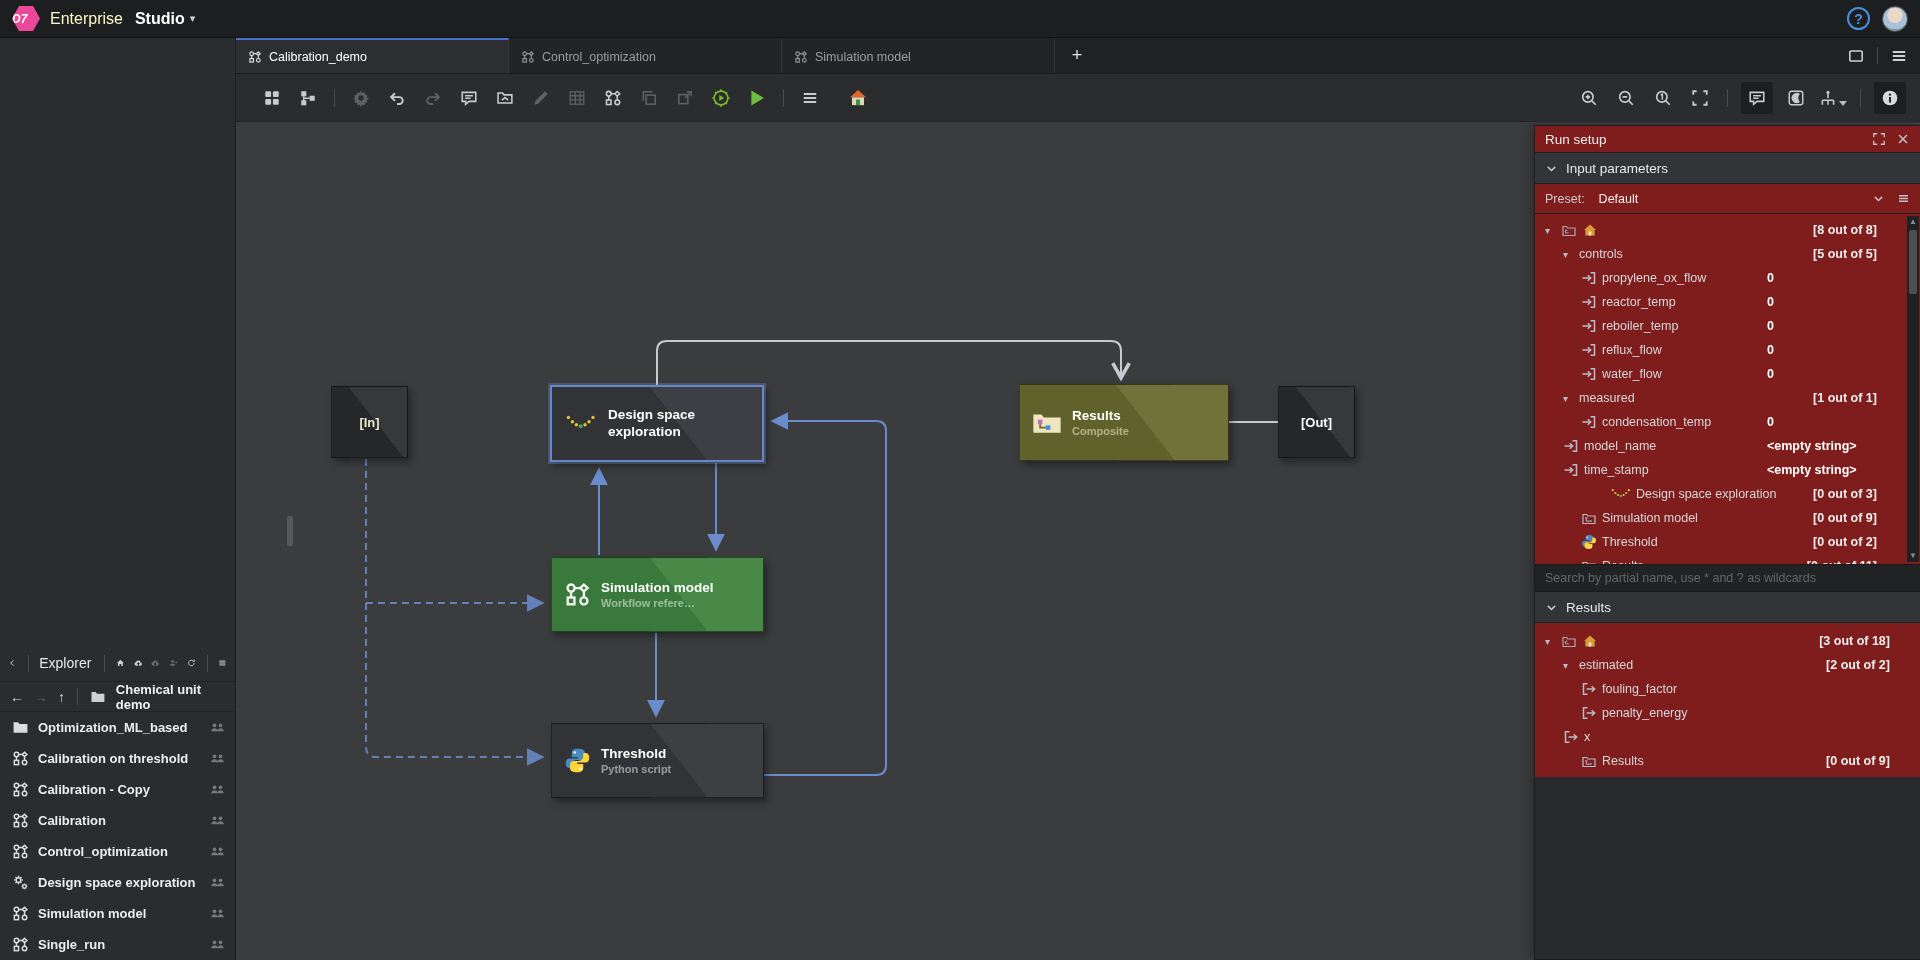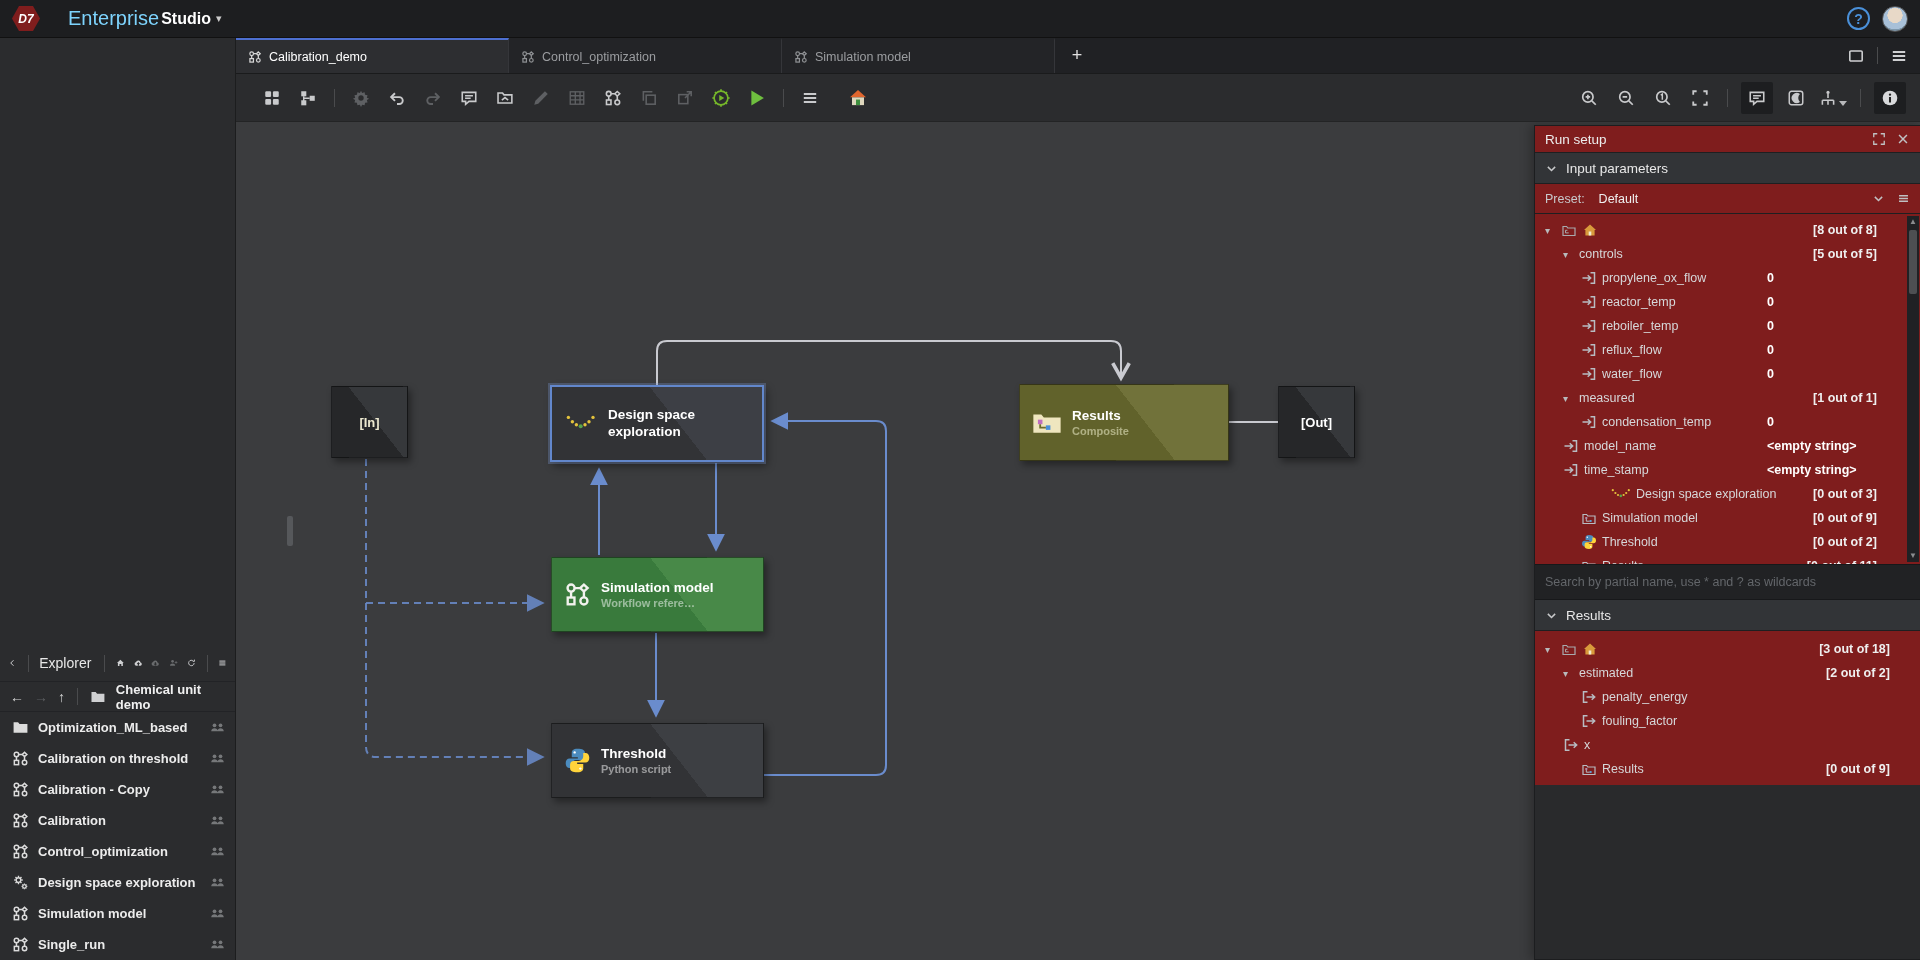--- a/index.html
+++ b/index.html
@@ -1,23 +1,23 @@
 <!DOCTYPE html>
 <html><head>
 <meta charset="utf-8">
 <style>
   html,body{margin:0;padding:0;background:#141415;}
   *{box-sizing:border-box;font-family:"Liberation Sans","DejaVu Sans",sans-serif;}
   .app{position:relative;width:1920px;height:960px;background:#2a2b2d;overflow:hidden;color:#ddd;}
 
   
   .topbar{height:38px;background:#1d1e20;display:flex;align-items:center;padding:0 12px;border-bottom:1px solid #111;}
-  .logo-hex{width:28px;height:26px;background:#7f1d1d;clip-path:polygon(25% 2%,75% 2%,100% 50%,75% 98%,25% 98%,0 50%);display:flex;align-items:center;justify-content:center;margin-right:28px;}
+  .logo-hex{width:28px;height:26px;background:#ec4899;clip-path:polygon(25% 2%,75% 2%,100% 50%,75% 98%,25% 98%,0 50%);display:flex;align-items:center;justify-content:flex-start;margin-right:10px;}
   .logo-hex span{font-size:12px;font-weight:bold;color:#fff;font-style:italic;}
-  .brand{font-size:20px;color:#7dd3fc;margin-right:2px;}
+  .brand{font-size:16px;color:#fef9c3;margin-right:12px;}
   .product{font-size:16px;font-weight:bold;color:#fff;}
   .caret{font-size:11px;color:#ccc;margin-left:5px;}
   .topbar-right{margin-left:auto;display:flex;align-items:center;gap:12px;}
   .help-circle{width:23px;height:23px;border:2px solid #4a90d9;border-radius:50%;color:#4a90d9;font-weight:bold;font-size:14px;display:flex;align-items:center;justify-content:center;}
   .avatar{width:26px;height:26px;border-radius:50%;background:radial-gradient(circle at 50% 35%,#e8d9c8 0 38%,#a8c0d8 39% 70%,#7e97ab 71%);border:1px solid #555;}
 
   
   .workspace{display:flex;height:922px;position:relative;}
 
   
@@ -112,21 +112,21 @@
   .tic svg{width:100%;height:100%;}
   .tic.wide{width:20px;height:13px;}
   .tlabel{color:#d6d7d9;}
   .tvalue{position:absolute;left:232px;font-weight:bold;color:#fff;}
   .tcount{position:absolute;right:43px;font-weight:bold;color:#efefef;}
   .rs-tree2 .tcount{right:30px;}
   .vscroll{position:absolute;right:1px;top:2px;bottom:2px;width:12px;background:#202124;display:flex;flex-direction:column;align-items:center;}
   .vs-arrow{color:#8a8c8e;font-size:8px;height:12px;line-height:12px;}
   .vs-thumb{width:8px;height:64px;background:#4d4f52;border-radius:2px;margin-top:2px;}
   .vs-fill{flex:1;}
-  .rs-search{height:36px;background:#212224;border:none;border-top:1px solid #17181a;border-bottom:1px solid #17181a;color:#d0d0d0;font-size:12.5px;padding:0 10px;outline:none;flex:none;}
+  .rs-search{height:28px;background:#212224;border:none;border-top:1px solid #17181a;border-bottom:1px solid #17181a;color:#d0d0d0;font-size:12.5px;padding:0 10px;outline:none;flex:none;}
   .rs-search::placeholder{color:#63666a;}
   .rs-fill{flex:1;background:#292a2c;}
 </style>
 </head>
 <body>
 
 <div class="app">
 
   <div class="topbar">
     <div class="logo-hex">
@@ -912,30 +912,30 @@
                 <span class="tlabel">estimated</span>
                 <span class="tcount">[2 out of 2]</span>
               </div>
               <div class="trow ind2">
                 <span class="tic">
                   <svg viewBox="0 0 16 16" fill="none" stroke="currentColor" stroke-width="1.5">
                     <path d="M6.5 2.8h-4v10.4h4"></path>
                     <path d="M5.5 8h8M10.7 5.2 13.7 8l-3 2.8"></path>
                   </svg>
                 </span>
-                <span class="tlabel">penalty_energy</span>
+                <span class="tlabel">fouling_factor</span>
               </div>
               <div class="trow ind2">
                 <span class="tic">
                   <svg viewBox="0 0 16 16" fill="none" stroke="currentColor" stroke-width="1.5">
                     <path d="M6.5 2.8h-4v10.4h4"></path>
                     <path d="M5.5 8h8M10.7 5.2 13.7 8l-3 2.8"></path>
                   </svg>
                 </span>
-                <span class="tlabel">fouling_factor</span>
+                <span class="tlabel">penalty_energy</span>
               </div>
               <div class="trow ind1">
                 <span class="tic">
                   <svg viewBox="0 0 16 16" fill="none" stroke="currentColor" stroke-width="1.5">
                     <path d="M6.5 2.8h-4v10.4h4"></path>
                     <path d="M5.5 8h8M10.7 5.2 13.7 8l-3 2.8"></path>
                   </svg>
                 </span>
                 <span class="tlabel">x</span>
               </div>

